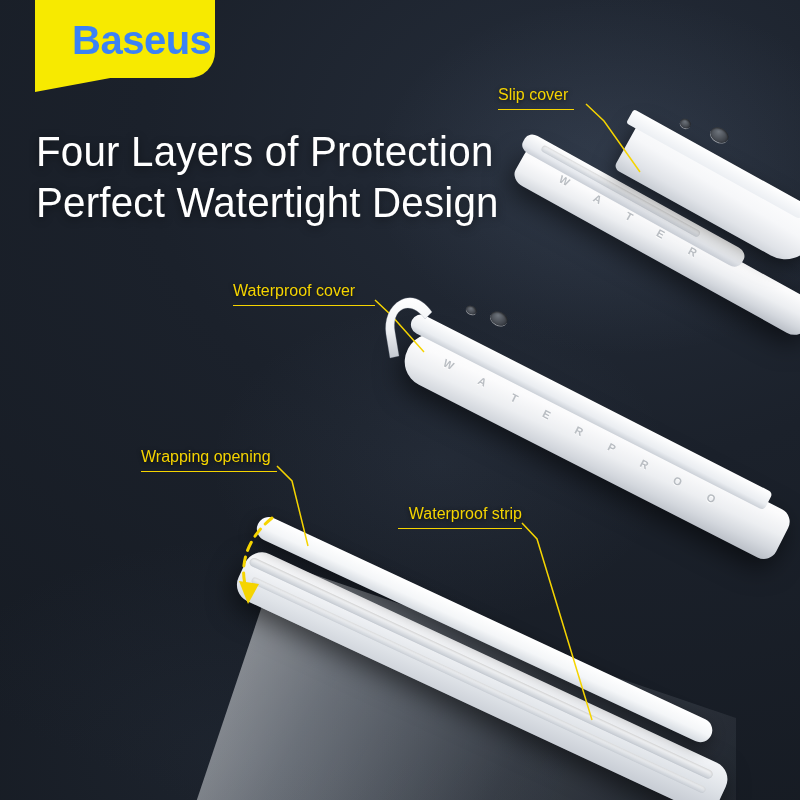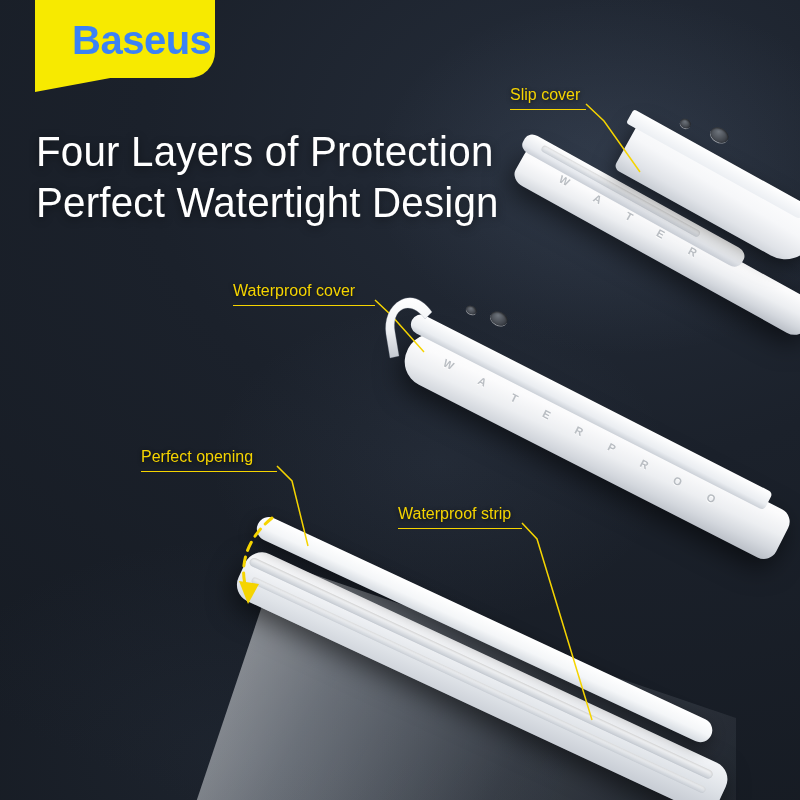--- a/index.html
+++ b/index.html
@@ -171,36 +171,36 @@
     <path d="M375,300 L391,315 L424,352" stroke="#F5D400" stroke-width="1.5" fill="none"></path>
 
     <path d="M277,466 L292,481 L308,546" stroke="#F5D400" stroke-width="1.5" fill="none"></path>
 
     <path d="M522,523 L537,539 L592,720" stroke="#F5D400" stroke-width="1.5" fill="none"></path>
 
     <path d="M272,518 C247,538 238,566 247,591" stroke="#F5D400" stroke-width="3" fill="none" stroke-dasharray="9 7" stroke-linecap="round"></path>
     <polygon points="248,604 239,581 259,584" fill="#F5D400"></polygon>
   </svg>
 
-  <div class="callout" style="left:510px;top:86px;">
+  <div class="callout" style="left:498px;top:86px;">
     <div class="txt">Slip cover</div>
     <div class="rule" style="width:76px;"></div>
   </div>
 
   <div class="callout" style="left:233px;top:282px;">
     <div class="txt">Waterproof cover</div>
     <div class="rule" style="width:142px;"></div>
   </div>
 
   <div class="callout" style="left:141px;top:448px;">
-    <div class="txt">Perfect opening</div>
+    <div class="txt">Wrapping opening</div>
     <div class="rule" style="width:136px;"></div>
   </div>
 
-  <div class="callout" style="left:398px;top:505px;">
+  <div class="callout" style="left:398px;top:505px;text-align:right;">
     <div class="txt">Waterproof strip</div>
     <div class="rule" style="width:124px;"></div>
   </div>
 
   <svg class="svg-top" viewBox="0 0 800 800">
     <defs>
       <linearGradient id="hookg" x1="0" y1="0" x2="0" y2="1">
         <stop offset="0%" stop-color="#ffffff"></stop>
         <stop offset="55%" stop-color="#eef0f3"></stop>
         <stop offset="100%" stop-color="#c3c8d0"></stop>

